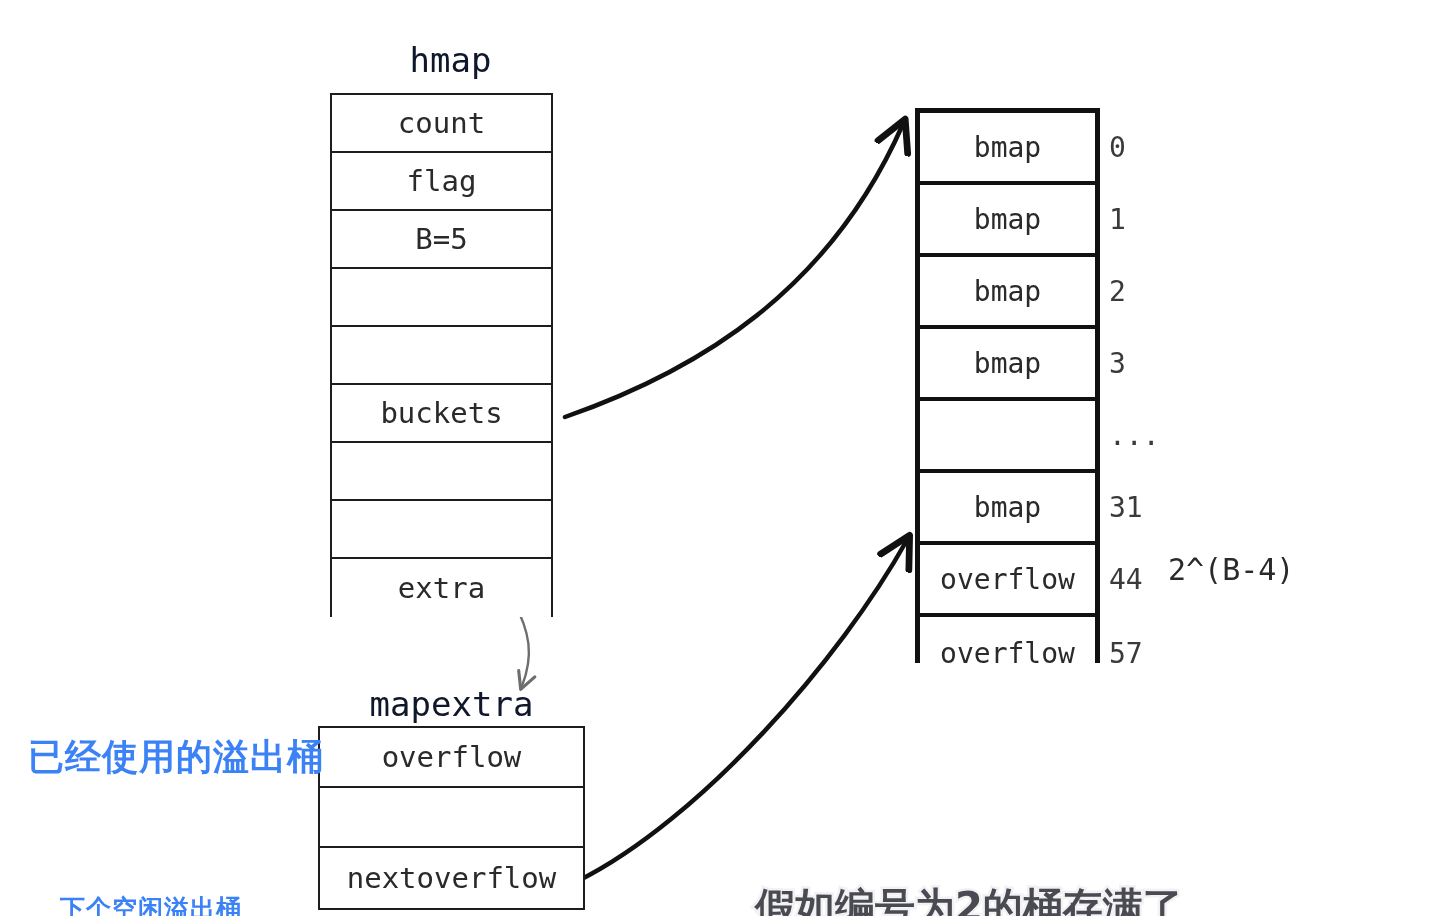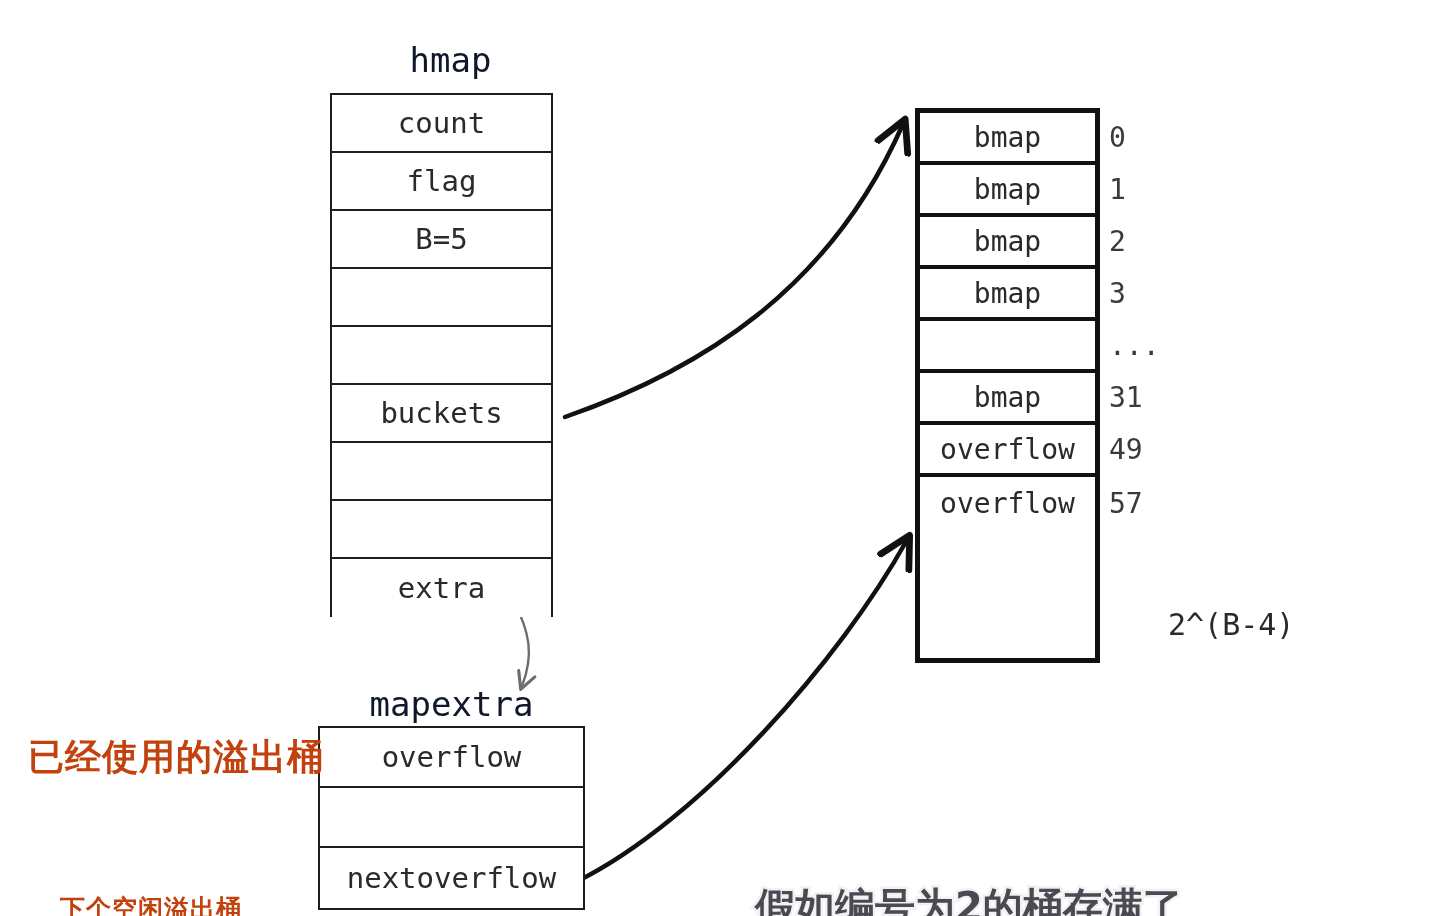--- a/index.html
+++ b/index.html
@@ -62,37 +62,37 @@
 
   
   #bmap-struct {
     left: 915px;
     top: 108px;
     width: 185px;
     height: 555px;
     border: 5px solid #111111;
   }
   #bmap-struct .row {
-    height: 52px;
+    height: 72px;
     border-bottom: 4px solid #111111;
     font-size: 28px;
     position: relative;
   }
   #bmap-struct .row:last-child { border-bottom: none; }
   .bmap-index {
     position: absolute;
     left: 189px;
     font-size: 28px;
     color: #3a3a3a;
     white-space: nowrap;
   }
   #bmap-size-label {
     position: absolute;
     left: 1168px;
-    top: 607px;
+    top: 552px;
     font-size: 30px;
     color: #2a2a2a;
     white-space: nowrap;
   }
 
   
   #mapextra-struct {
     left: 318px;
     top: 726px;
     width: 267px;
@@ -110,21 +110,21 @@
     top: 684px;
     width: 267px;
     font-size: 34px;
   }
 
   
   .cn-label {
     position: absolute;
     font-family: "DejaVu Sans", "Liberation Sans", sans-serif;
     font-weight: 700;
-    color: #c2410c;
+    color: #3b82f6;
     white-space: nowrap;
     letter-spacing: 1px;
   }
   #cn-used-overflow { left: 28px;  top: 733px; font-size: 36px; }
   #cn-next-free     { left: 60px;  top: 856px; font-size: 25px; margin-top: 36px; }
 
   
   #subtitle {
     position: absolute;
     left: 755px;
@@ -203,21 +203,21 @@
     <div class="row">
       <span></span>
       <span class="bmap-index">...</span>
     </div>
     <div class="row">
       <span>bmap</span>
       <span class="bmap-index">31</span>
     </div>
     <div class="row">
       <span>overflow</span>
-      <span class="bmap-index">49</span>
+      <span class="bmap-index">44</span>
     </div>
     <div class="row">
       <span>overflow</span>
       <span class="bmap-index">57</span>
     </div>
   </div>
 
   <div id="bmap-size-label">2^(B-4)</div>
 
   <div class="struct-title" id="mapextra-title">mapextra</div>

